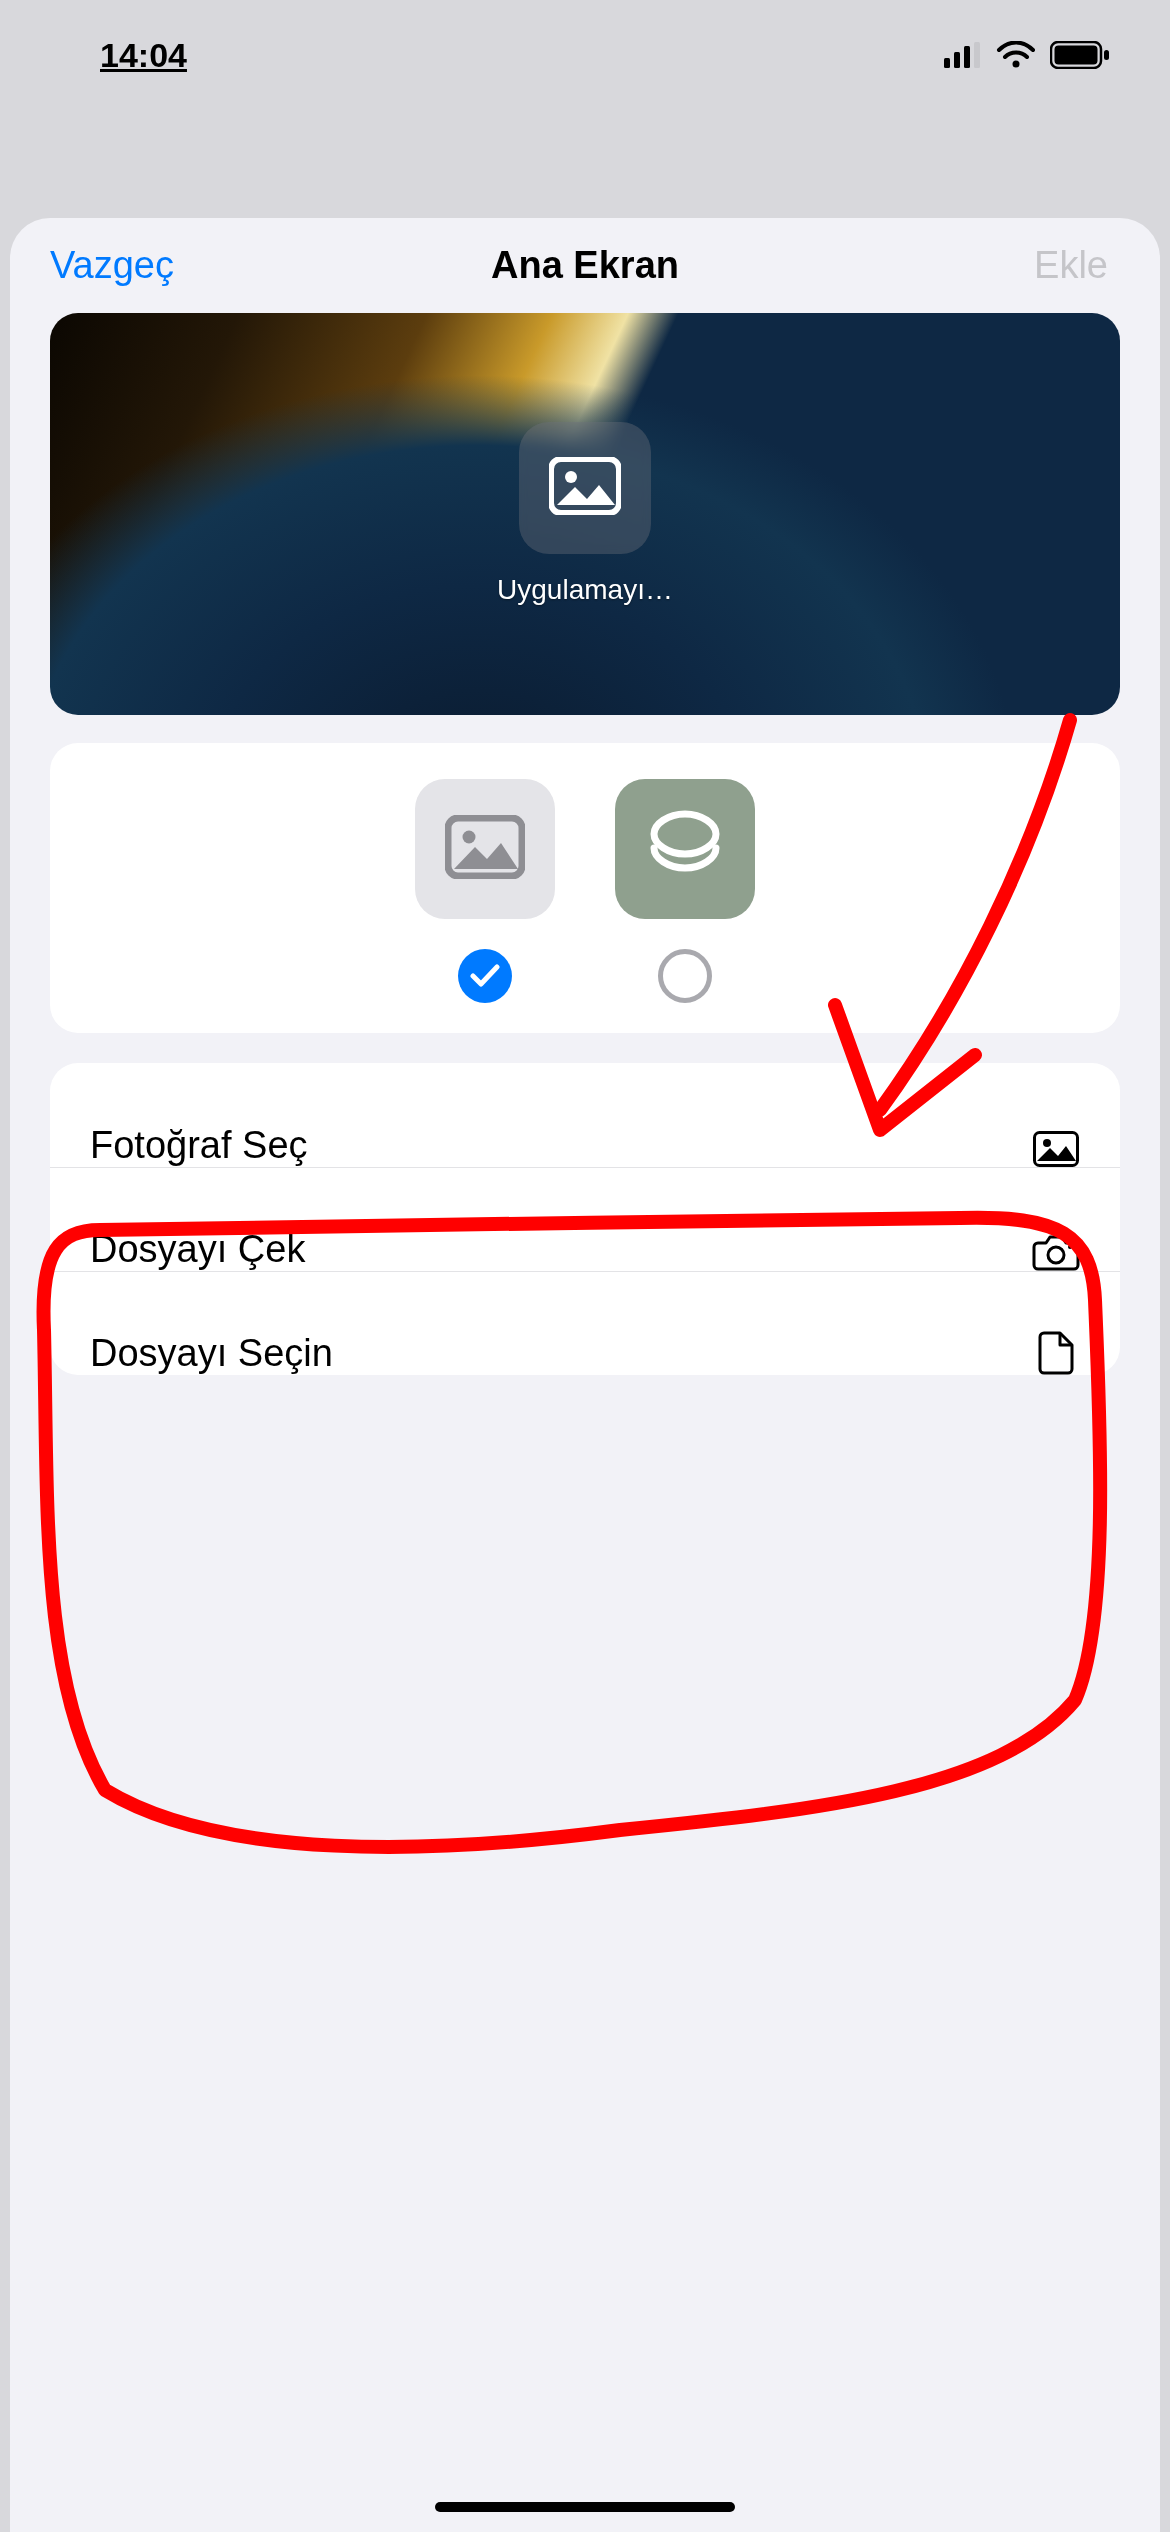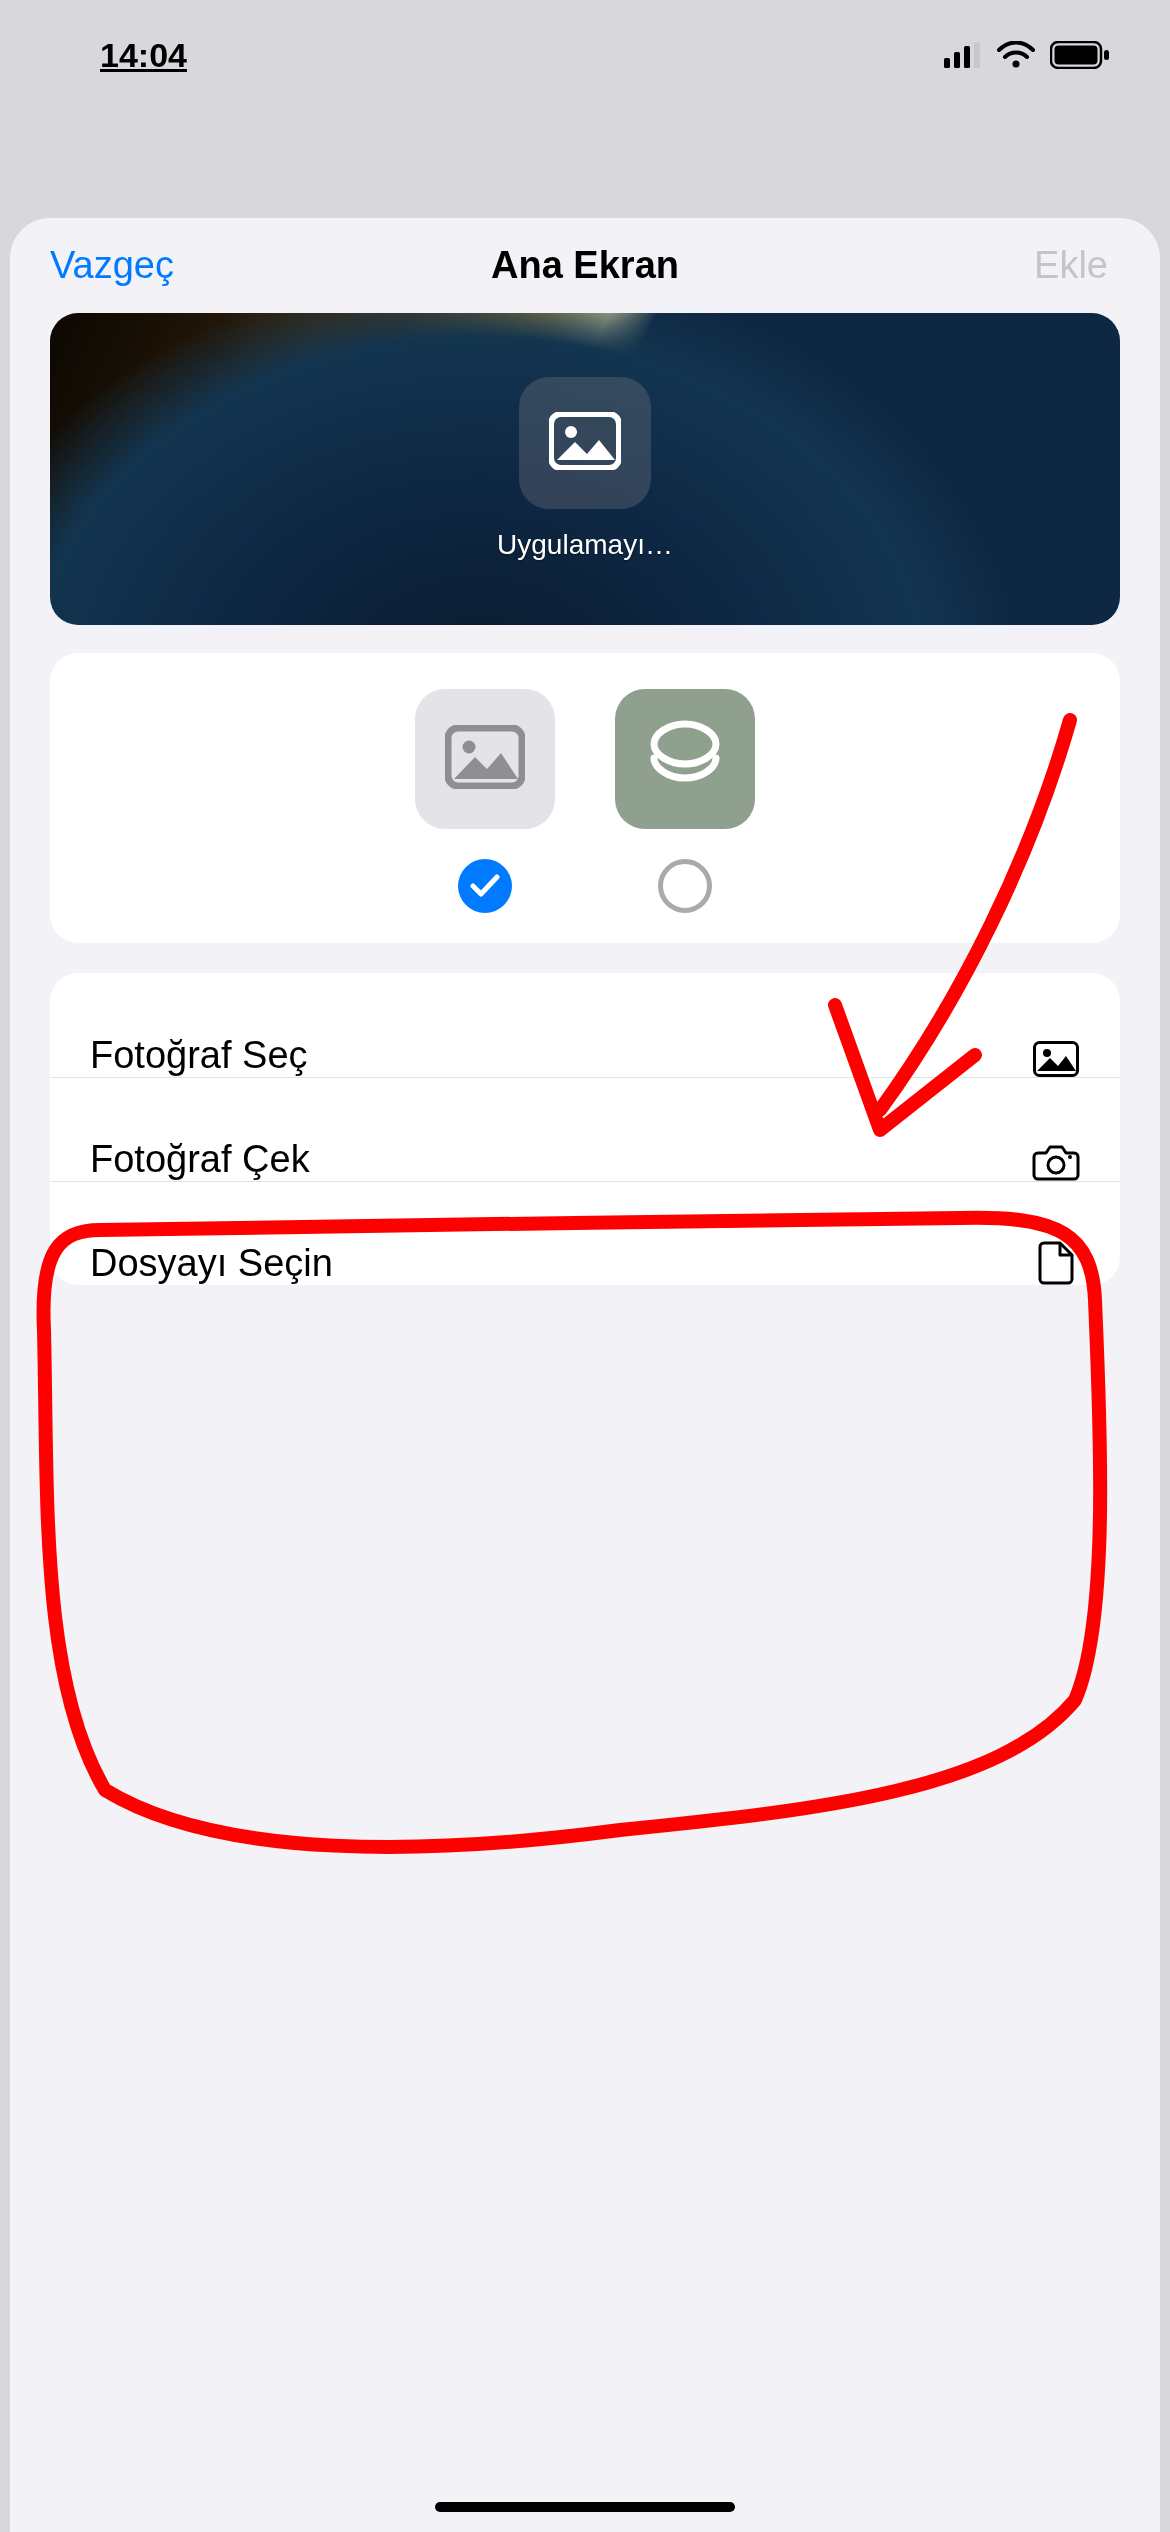--- a/index.html
+++ b/index.html
@@ -49,21 +49,21 @@
   .nav-title {
     position: absolute; left: 0; right: 0; text-align: center;
     font-size: 38px; font-weight: 600; color: #000;
     pointer-events: none;
   }
 
   .content { padding: 0 40px; }
 
   
   .wallpaper-card {
-    height: 312px;
+    height: 402px;
     border-radius: 28px;
     overflow: hidden;
     position: relative;
     background:
       radial-gradient(ellipse 900px 700px at 40% 120%, #0a1a2e 0%, #0e2844 30%, #12344f 50%, transparent 60%),
       linear-gradient(115deg, #0b0702 0%, #231707 15%, #5c3d0e 30%, #c99a2a 40%, #f0e2a4 46%, #0e2844 50%, #0e2844 100%);
     display: flex;
     flex-direction: column;
     align-items: center;
     justify-content: center;
@@ -230,21 +230,21 @@
         <span>Fotoğraf Seç</span>
         <span class="mi-icon">
           <svg width="46" height="36" viewBox="0 0 46 36">
               <rect x="1.5" y="1.5" width="43" height="33" rx="5" fill="none" stroke="#000" stroke-width="3"></rect>
               <circle cx="14" cy="12" r="4" fill="#000"></circle>
               <path d="M4 30 L17 17 L25 25 L33 15 L43 30 Z" fill="#000"></path>
             </svg>
         </span>
       </div>
       <div class="menu-item">
-        <span>Fotoğraf Çek</span>
+        <span>Dosyayı Çek</span>
         <span class="mi-icon">
           <svg width="48" height="38" viewBox="0 0 48 38">
               <path d="M6 10 h8 l4 -6 h12 l4 6 h8 a4 4 0 0 1 4 4 v18 a4 4 0 0 1 -4 4 h-36 a4 4 0 0 1 -4 -4 v-18 a4 4 0 0 1 4 -4 z" fill="none" stroke="#000" stroke-width="3" stroke-linejoin="round"></path>
               <circle cx="24" cy="22" r="8" fill="none" stroke="#000" stroke-width="3"></circle>
               <circle cx="38" cy="14" r="2" fill="#000"></circle>
             </svg>
         </span>
       </div>
       <div class="menu-item">
         <span>Dosyayı Seçin</span>

